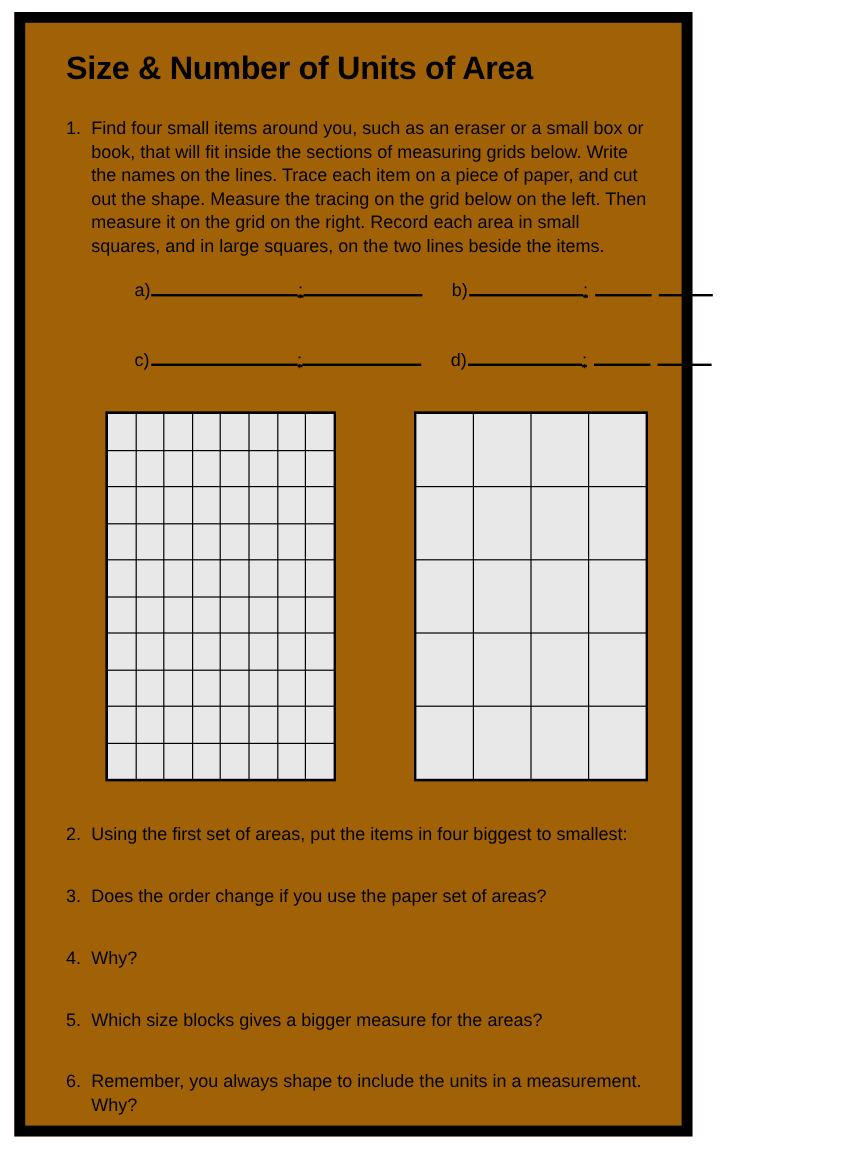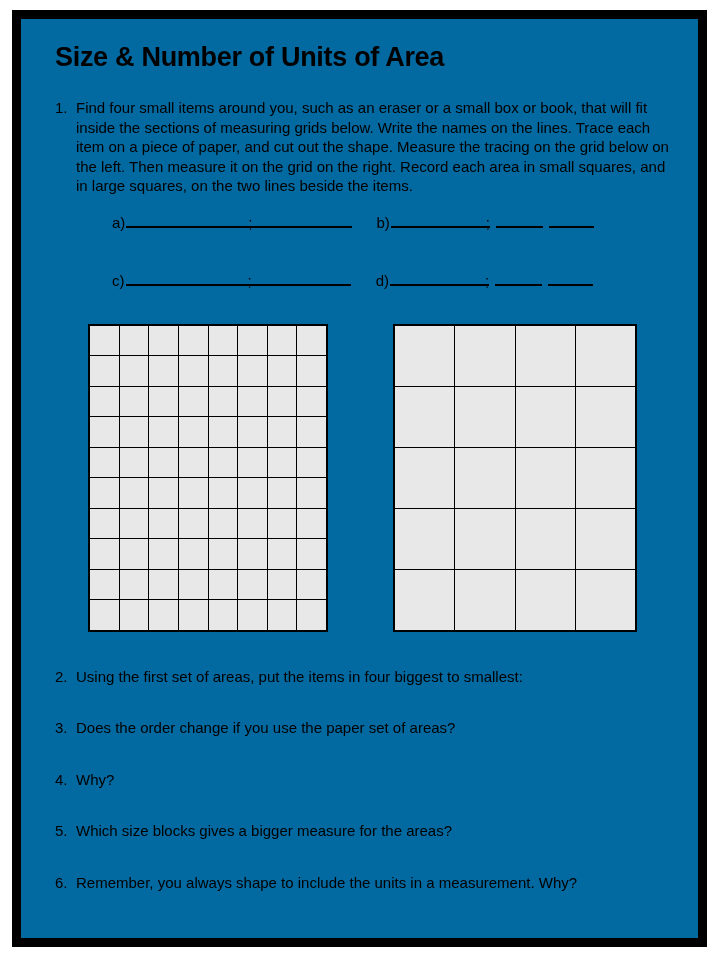--- a/index.html
+++ b/index.html
@@ -1,21 +1,21 @@
 <!DOCTYPE html>
 <html><head>
 <meta charset="utf-8">
 <style>
   * { margin:0; padding:0; box-sizing:border-box; }
   html,body { width:720px; height:960px; background:#ffffff; }
   body { font-family:"Liberation Sans", sans-serif; color:#000; position:relative; overflow:hidden; }
 
   .frame {
-    position:absolute; left:12px; top:10px; width:695px; height:937px;
-    border:9px solid #000; background:#0369a1;
+    position:absolute; left:12px; top:10px; width:565px; height:937px;
+    border:9px solid #000; background:#a16207;
   }
   .content { padding:23px 28px 0 34px; }
 
   .title {
     font-size:27px; font-weight:bold; letter-spacing:-0.3px;
     margin-bottom:25px;
   }
 
   .q { display:flex; font-size:15px; line-height:19.5px; }
   .qnum { width:21px; flex:none; }

